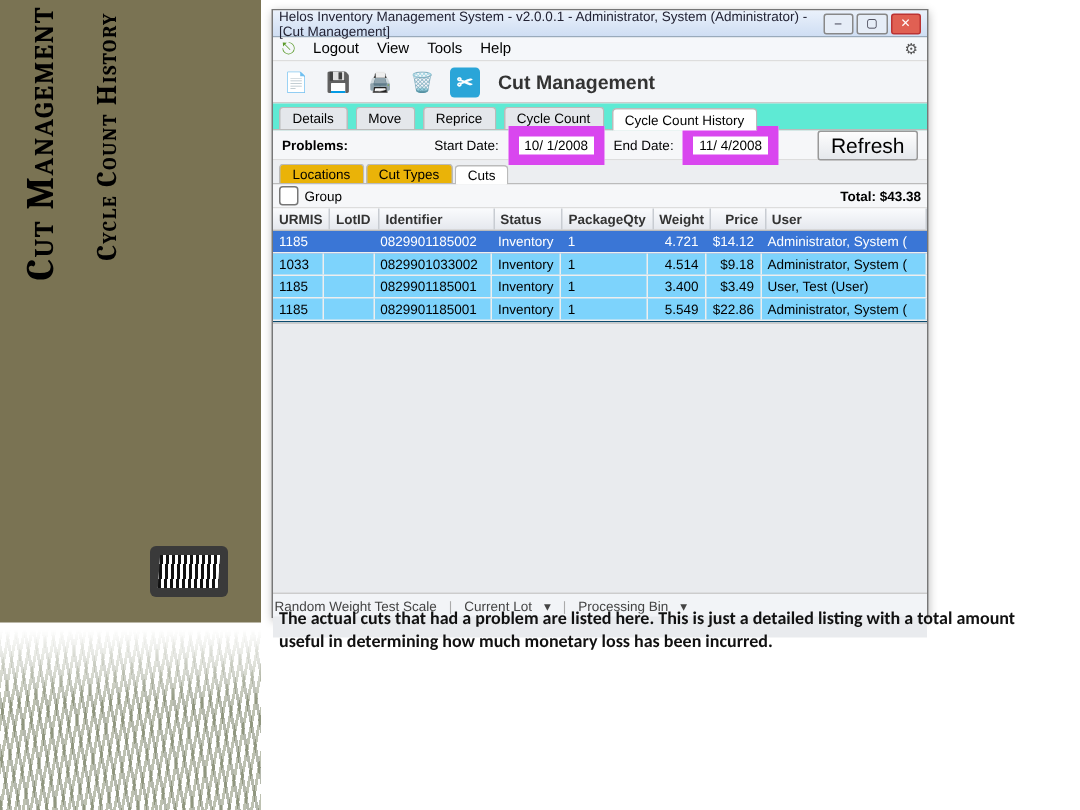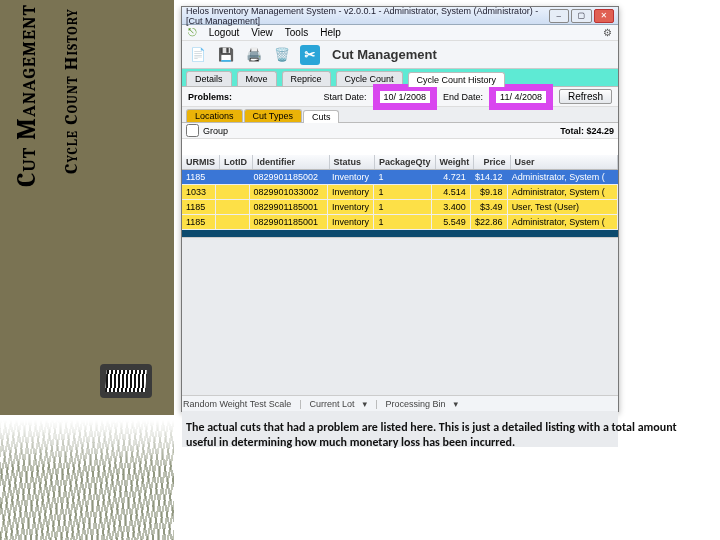--- a/index.html
+++ b/index.html
@@ -42,56 +42,56 @@
   .section-title { font-size: 13px; font-weight: 600; color: #333; margin-left: 4px; }
 
   .maintabs { height: 18px; display: flex; align-items: flex-end; gap: 4px; padding: 0 4px; background: #5eead4; border-bottom: 1px solid #bbb; font-size: 9px; }
   .maintab { padding: 2px 8px; border: 1px solid #bbb; border-bottom: none; background: #e4e7eb; margin-right: 1px; border-radius: 3px 3px 0 0; cursor: pointer; }
   .maintab.active { background: #fff; position: relative; top: 1px; }
 
   .rowbar { height: 20px; display: flex; align-items: center; padding: 0 6px; font-size: 9px; background: #f6f7f9; border-bottom: 1px solid #ddd; gap: 6px; }
   .rowbar .label { font-weight: 700; }
   .rowbar .grow { flex: 1; }
   .rowbar .inputish { border: 7px solid #d946ef; background: #fff; padding: 1px 4px; min-width: 58px; display: inline-block; }
-  .refresh-btn { border: 1px solid #999; background: linear-gradient(#fdfdfd,#e5e8ec); border-radius: 2px; padding: 1px 8px; font-size: 10px; cursor: pointer; }
+  .refresh-btn { border: 1px solid #999; background: linear-gradient(#fdfdfd,#e5e8ec); border-radius: 2px; padding: 1px 8px; font-size: 14px; cursor: pointer; margin-left: 20px; }
 
   .subtabs { height: 16px; display: flex; align-items: flex-end; padding: 0 4px; background: #eceef1; border-bottom: 1px solid #bbb; font-size: 9px; }
   .subtab { padding: 1px 8px; border: 1px solid #bbb; border-bottom: none; background: #eab308; margin-right: 1px; border-radius: 3px 3px 0 0; cursor: pointer; }
   .subtab.active { background: #fff; position: relative; top: 1px; }
 
   .grouprow { height: 16px; display: flex; align-items: center; padding: 0 4px; font-size: 9px; background: #f6f7f9; border-bottom: 1px solid #ddd; }
   .grouprow input { margin-right: 4px; }
   .grouprow .grow { flex: 1; }
   .grouprow .total { font-weight: 600; }
 
-  .grid { border-bottom: 7px solid #0c4a6e; margin-top: 16px; }
+  .grid { border-bottom: 1px solid #0c4a6e; }
   .grid-header { display: flex; background: linear-gradient(#fafbfd,#e5e8ee); border-bottom: 1px solid #bbb; }
   .grid-header .gh { border-right: 1px solid #c8ccd2; padding: 2px 4px; font-size: 9px; font-weight: 600; color: #333; }
-  .grid-body { background: #fde047; }
+  .grid-body { background: #7dd3fc; }
   .grid-row { display: flex; border-bottom: 1px solid #eee; }
   .grid-row .gc { border-right: 1px solid #eee; padding: 2px 4px; font-size: 9px; white-space: nowrap; overflow: hidden; }
   .grid-row.selected { background: #3a76d6; color: #fff; }
   .grid-row.selected .gc { border-right-color: #3a76d6; }
 
   .col-urmis { width: 40px; }
   .col-lotid { width: 40px; }
   .col-ident { width: 96px; }
   .col-status { width: 56px; }
   .col-pkg   { width: 70px; }
   .col-weight{ width: 46px; text-align: right; }
   .col-price { width: 44px; text-align: right; }
   .col-user  { width: 136px; }
 
   .grid-empty { height: 210px; background: #e9ebee; border-top: 1px solid #ccc; }
 
   .statusbar { position: absolute; left: 0; right: 0; bottom: 0; height: 16px; background: #f2f4f7; border-top: 1px solid #ccc; display: flex; align-items: center; padding: 0 1px; font-size: 9px; gap: 8px; color: #444; }
   .statusbar .sep { color: #aaa; }
 
   
-  .caption { position: absolute; left: 186px; top: 420px; width: 516px; font-size: 12px; font-weight: 700; font-family: Calibri, Arial, sans-serif; color: #111; line-height: 1.25; }
+  .caption { position: absolute; left: 186px; top: 406px; width: 516px; font-size: 12px; font-weight: 700; font-family: Calibri, Arial, sans-serif; color: #111; line-height: 1.25; }
 </style>
 </head>
 <body>
 
 <div class="left-band">
   <div class="vtext1 sm">Cut Management</div>
   <div class="vtext2 sm">Cycle Count History</div>
   <div class="barcode-icon">
     <div class="frame">
         <div class="bars"></div>
@@ -149,21 +149,21 @@
   <div class="subtabs" id="subtabs">
       <span class="subtab">Locations</span>
       <span class="subtab">Cut Types</span>
       <span class="subtab active">Cuts</span>
     </div>
 
   <div class="grouprow">
     <input type="checkbox" style="">
     <span>Group</span>
     <span class="grow"></span>
-    <span class="total">Total: $24.29</span>
+    <span class="total">Total: $43.38</span>
   </div>
 
   <div class="grid">
     <div class="grid-header" id="gridheader">
         <div class="gh col-urmis">URMIS</div>
         <div class="gh col-lotid">LotID</div>
         <div class="gh col-ident">Identifier</div>
         <div class="gh col-status">Status</div>
         <div class="gh col-pkg">PackageQty</div>
         <div class="gh col-weight">Weight</div>

